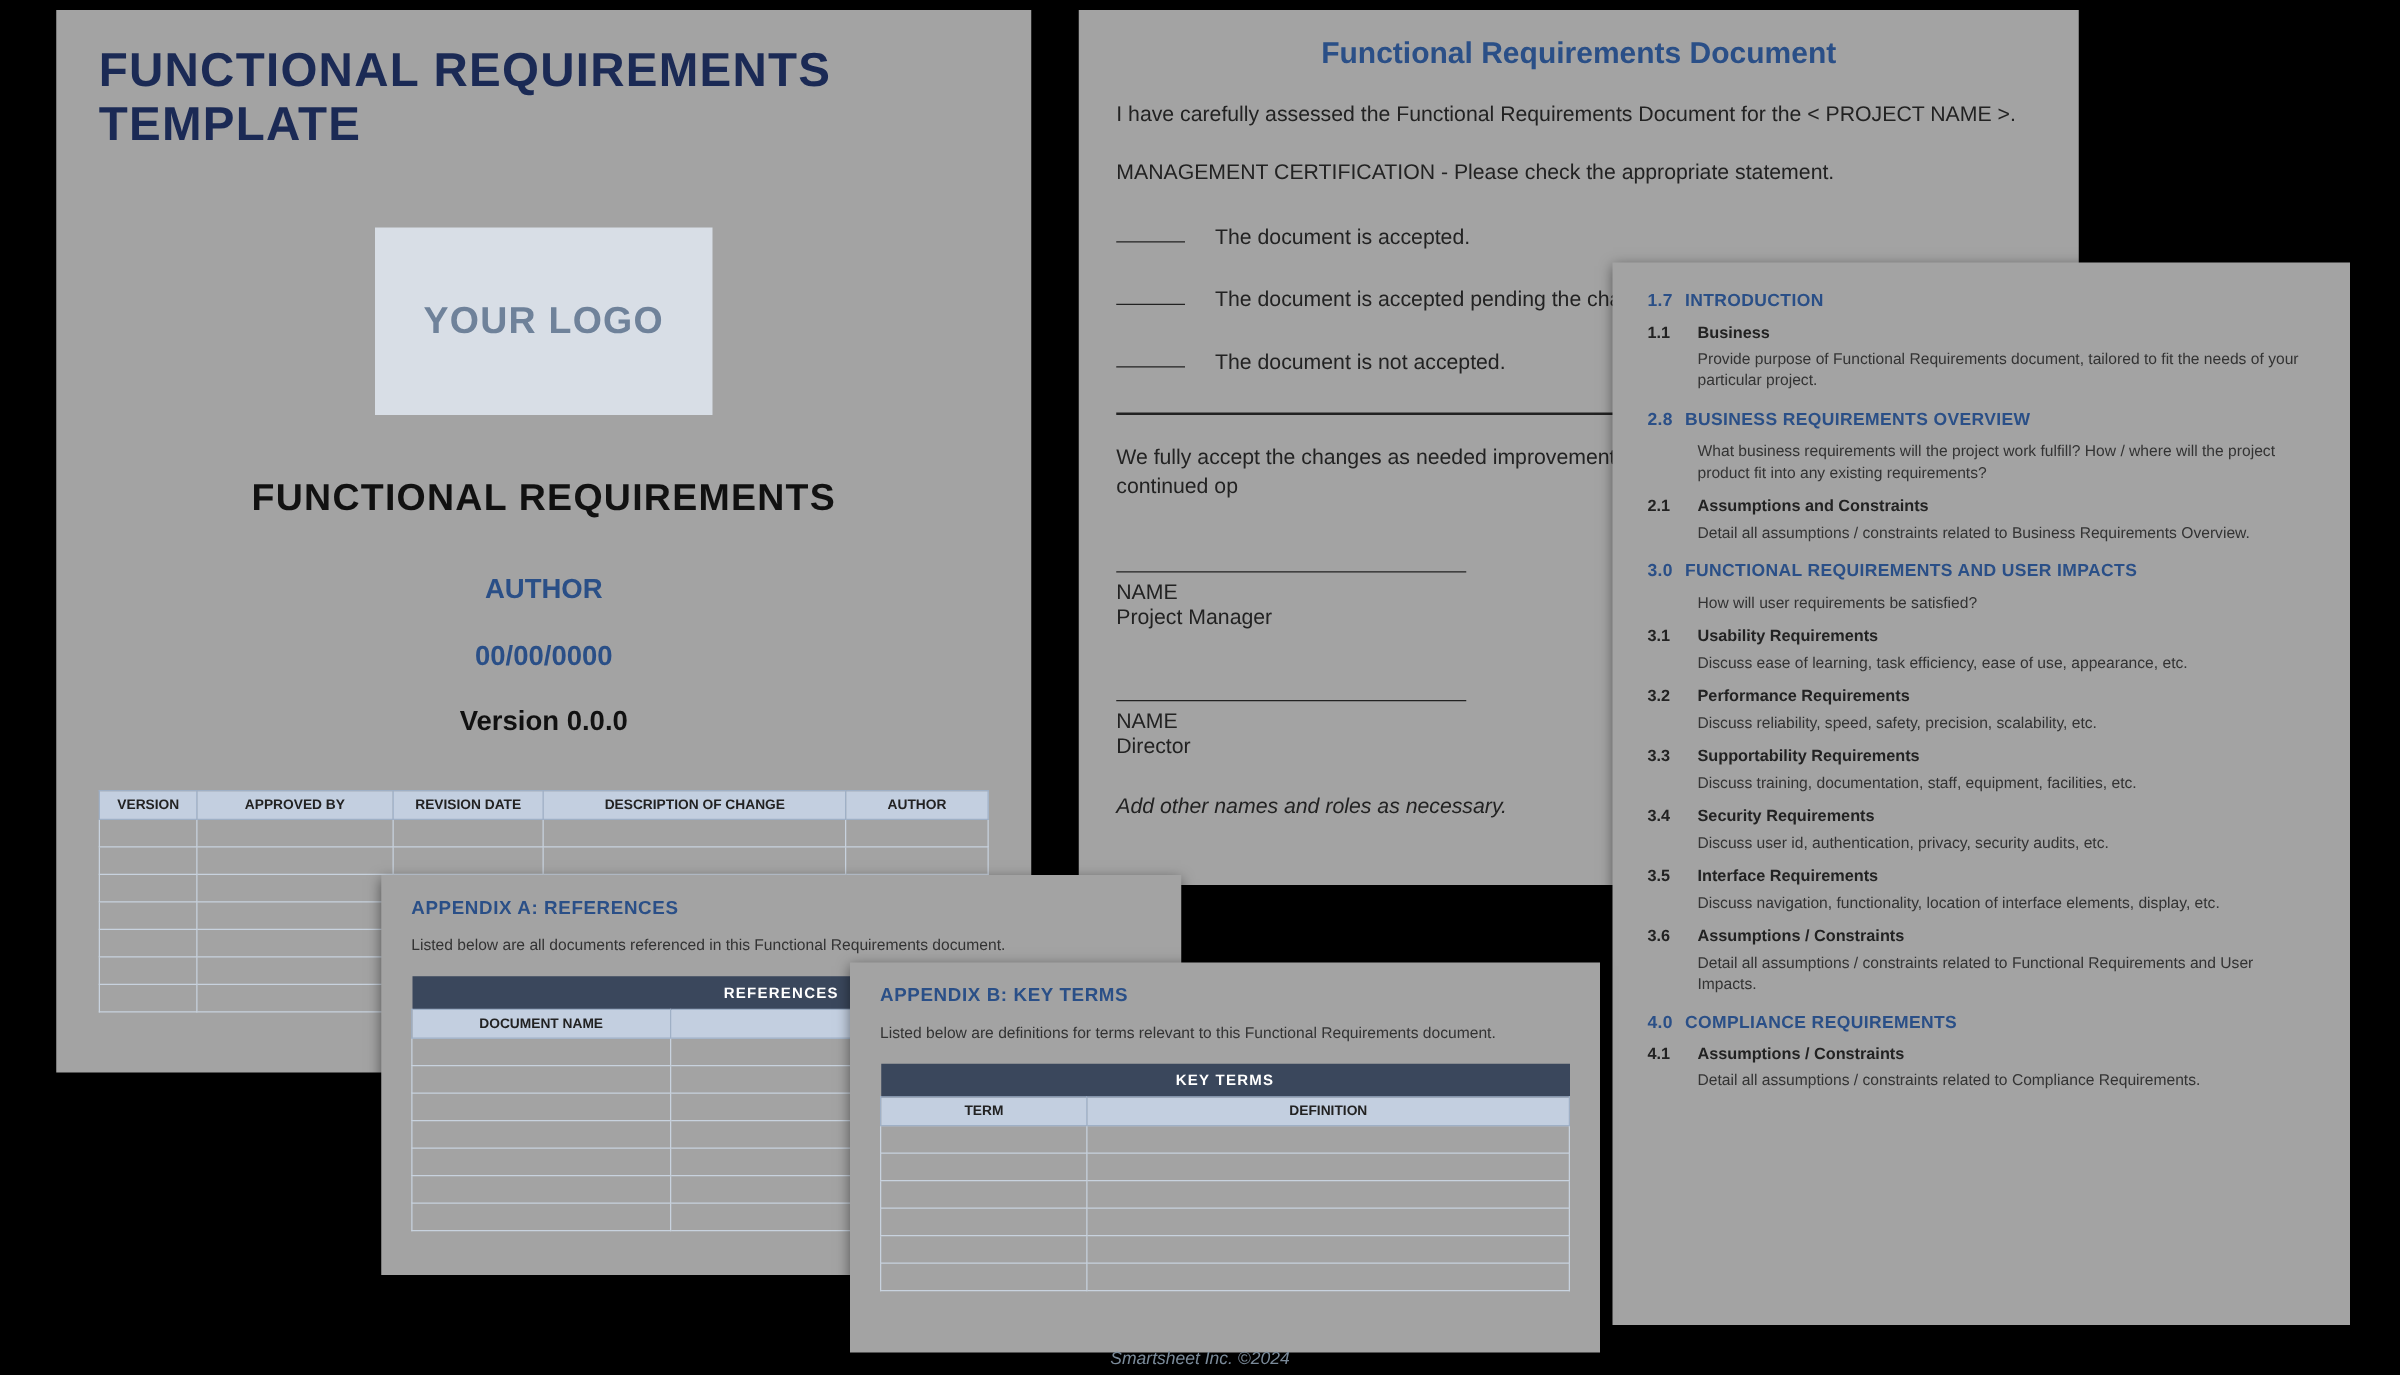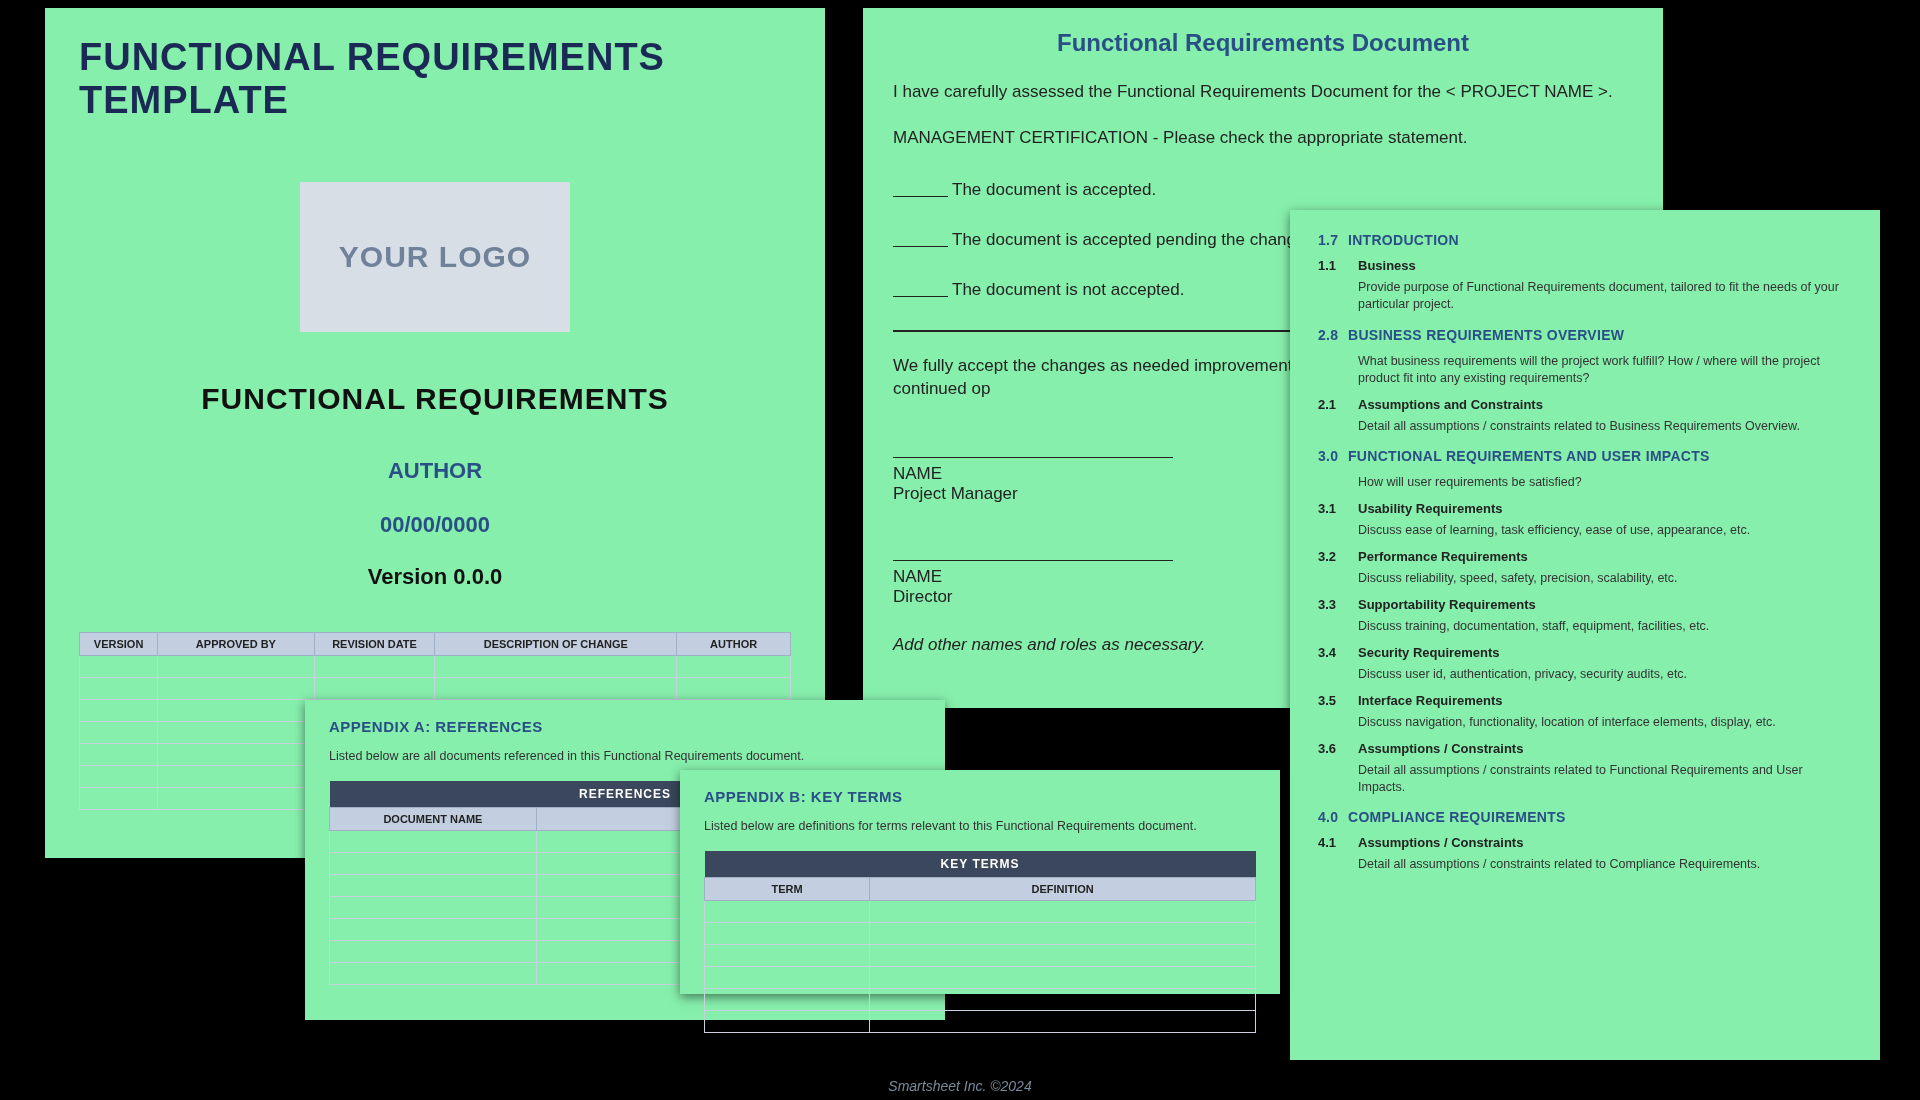--- a/index.html
+++ b/index.html
@@ -21,21 +21,21 @@
   .footer-credit {
     position: absolute;
     bottom: 6px; left: 0; right: 0;
     text-align: center;
     color: #7a8a99;
     font-size: 14px;
     font-style: italic;
   }
   .page {
     position: absolute;
-    background: #86efac;
+    background: #a3a3a3;
     box-shadow: 0 3px 10px rgba(0,0,0,0.5);
   }
 
   
   .p1 { left: 25px; top: 8px; width: 780px; height: 850px; padding: 28px 34px; }
   .p1-title { color:#1b2a55; font-weight:800; letter-spacing:1px; font-size:38px; }
   .logo-box {
     width: 270px; height: 150px;
     background:#d8dee6;
     margin: 60px auto 10px;
@@ -58,21 +58,21 @@
   }
   .tbl-body td {
     border:1px solid #c8d2de; height:22px; font-size:11px; padding:2px 4px;
   }
   .p1-table { margin-top:42px; }
 
   
   .p2 { left: 843px; top: 8px; width: 800px; height: 700px; padding: 20px 30px 10px; font-size:17px; color:#222; }
   .p2 h2 { text-align:center; color:#2a4f87; font-weight:700; font-size:24px; line-height:1.25; }
   .p2 p { margin-top:22px; line-height:1.4; }
-  .check-line { display:flex; align-items:center; gap:4px; margin-top:30px; }
+  .check-line { display:flex; align-items:flex-start; gap:24px; margin-top:30px; }
   .blank-short { display:inline-block; border-bottom:1.5px solid #222; width:55px; height:14px; }
   .hr { border:0; border-top:2px solid #222; margin-top:30px; }
   .sig { margin-top:55px; }
   .sig .line { border-bottom:1.5px solid #222; width:280px; height:2px; }
   .sig .name { margin-top:6px; }
   .sig .role { }
   .p2-note { font-style:italic; margin-top:28px; }
 
   
   .p3 { left:1270px; top:210px; width:590px; height:850px; padding:18px 28px 10px; font-size:13px; color:#222; }
@@ -84,21 +84,21 @@
   .sub .ttl { font-weight:700; }
   .sub-desc { margin:6px 0 6px 40px; color:#333; font-size:12.5px; line-height:1.35; }
 
   
   .p4 { left:285px; top:700px; width:640px; height:320px; padding:18px 24px; }
   .apx-title { color:#2a4f87; font-weight:700; font-size:15px; letter-spacing:.5px; }
   .apx-desc { font-size:12.5px; margin-top:14px; color:#333; }
   .p4-table, .p5-table { margin-top:18px; }
 
   
-  .p5 { left:660px; top:770px; width:600px; height:224px; padding:18px 24px; }
+  .p5 { left:660px; top:770px; width:600px; height:312px; padding:18px 24px; }
 
 </style>
 </head>
 <body>
 
 <div class="stage">
 
   <div class="page p1">
     <div class="p1-title">FUNCTIONAL REQUIREMENTS TEMPLATE</div>
     <div class="logo-box">

